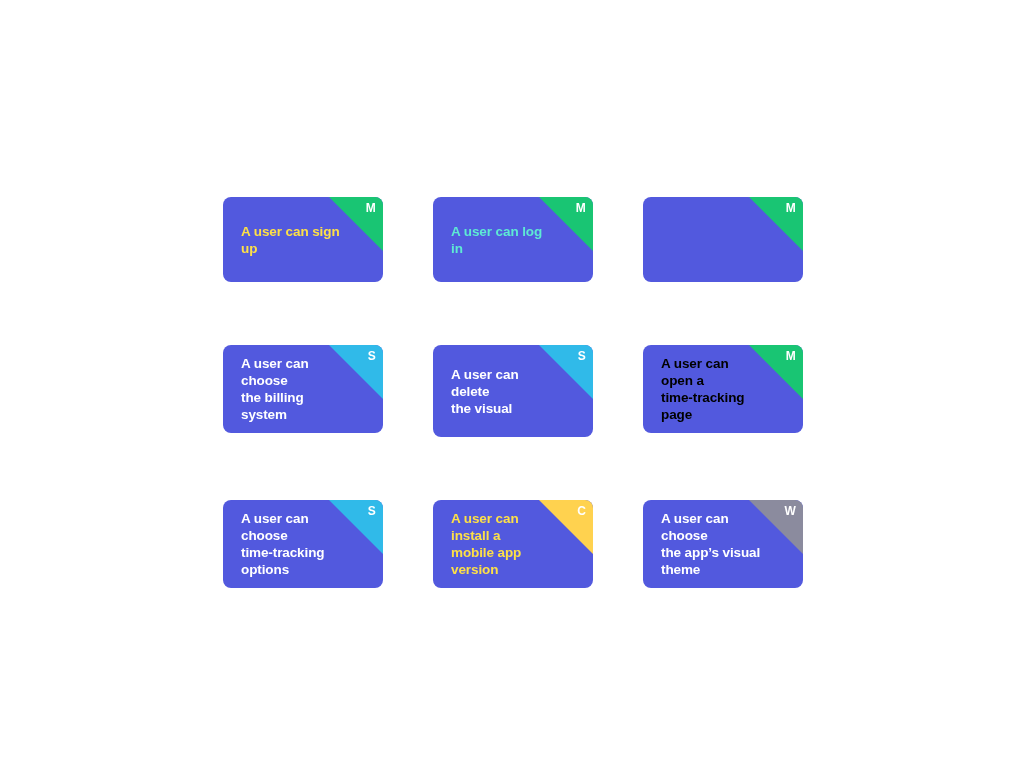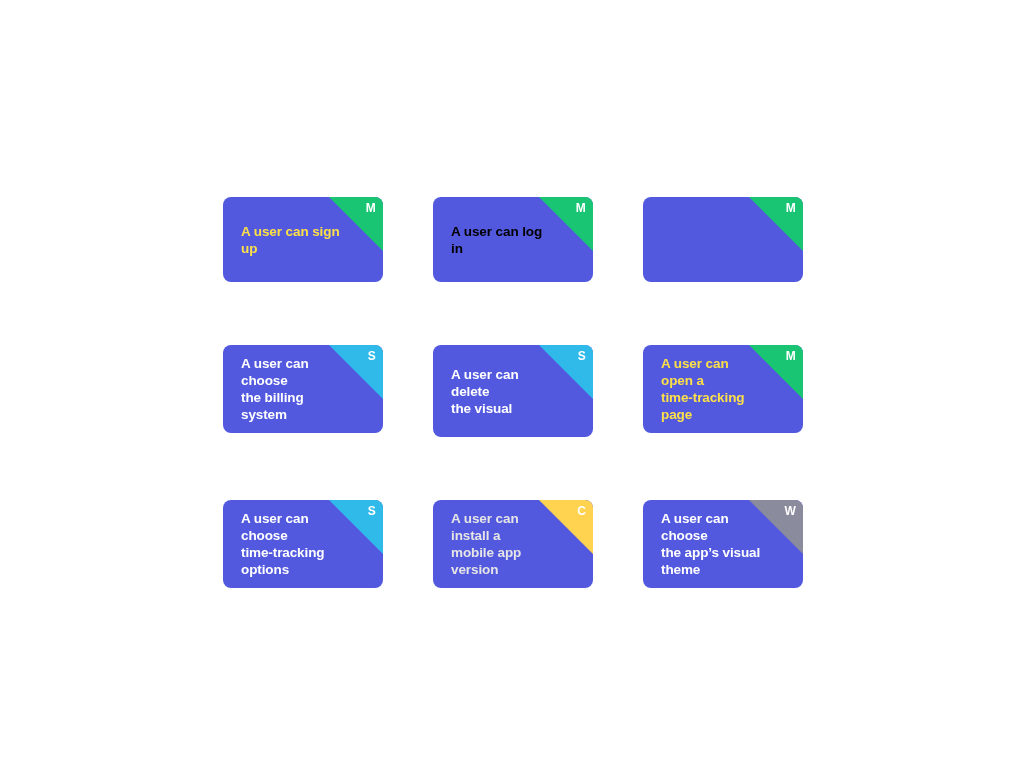--- a/index.html
+++ b/index.html
@@ -99,21 +99,21 @@
         <span class="letter">M</span>
       </span>
       <span class="story-text" style="color: #fde047;">A user can sign up</span>
     </div>
 
     <div class="story-card" style="background: rgb(82, 89, 222);">
       <span class="corner-flag">
         <span class="tri" style="background: rgb(25, 197, 115);"></span>
         <span class="letter">M</span>
       </span>
-      <span class="story-text" style="color: #000000;">A user can log in</span>
+      <span class="story-text" style="color: #5eead4;">A user can log in</span>
     </div>
 
     <div class="story-card" style="background: rgb(82, 89, 222);">
       <span class="corner-flag">
         <span class="tri" style="background: rgb(25, 197, 115);"></span>
         <span class="letter">M</span>
       </span>
     </div>
   </div>
 
@@ -134,21 +134,21 @@
       </span>
       <span class="story-text" style="color: rgb(255, 255, 255);">A user can delete
 the visual</span>
     </div>
 
     <div class="story-card h-mid" style="background: rgb(82, 89, 222);">
       <span class="corner-flag">
         <span class="tri" style="background: rgb(25, 197, 115);"></span>
         <span class="letter">M</span>
       </span>
-      <span class="story-text" style="color: #fde047;">A user can open a
+      <span class="story-text" style="color: #000000;">A user can open a
 time-tracking
 page</span>
     </div>
   </div>
 
   <div class="story-row">
     <div class="story-card h-mid" style="background: rgb(82, 89, 222);">
       <span class="corner-flag">
         <span class="tri" style="background: rgb(48, 186, 233);"></span>
         <span class="letter">S</span>
@@ -156,21 +156,21 @@
       <span class="story-text" style="color: rgb(255, 255, 255);">A user can choose
 time-tracking
 options</span>
     </div>
 
     <div class="story-card h-mid" style="background: rgb(82, 89, 222);">
       <span class="corner-flag">
         <span class="tri" style="background: rgb(255, 210, 79);"></span>
         <span class="letter">C</span>
       </span>
-      <span class="story-text" style="color: #e5e5e5;">A user can install a
+      <span class="story-text" style="color: #fde047;">A user can install a
 mobile app version</span>
     </div>
 
     <div class="story-card h-mid" style="background: rgb(82, 89, 222);">
       <span class="corner-flag">
         <span class="tri" style="background: rgb(139, 139, 158);"></span>
         <span class="letter">W</span>
       </span>
       <span class="story-text" style="color: rgb(255, 255, 255);">A user can choose
 the app’s visual

